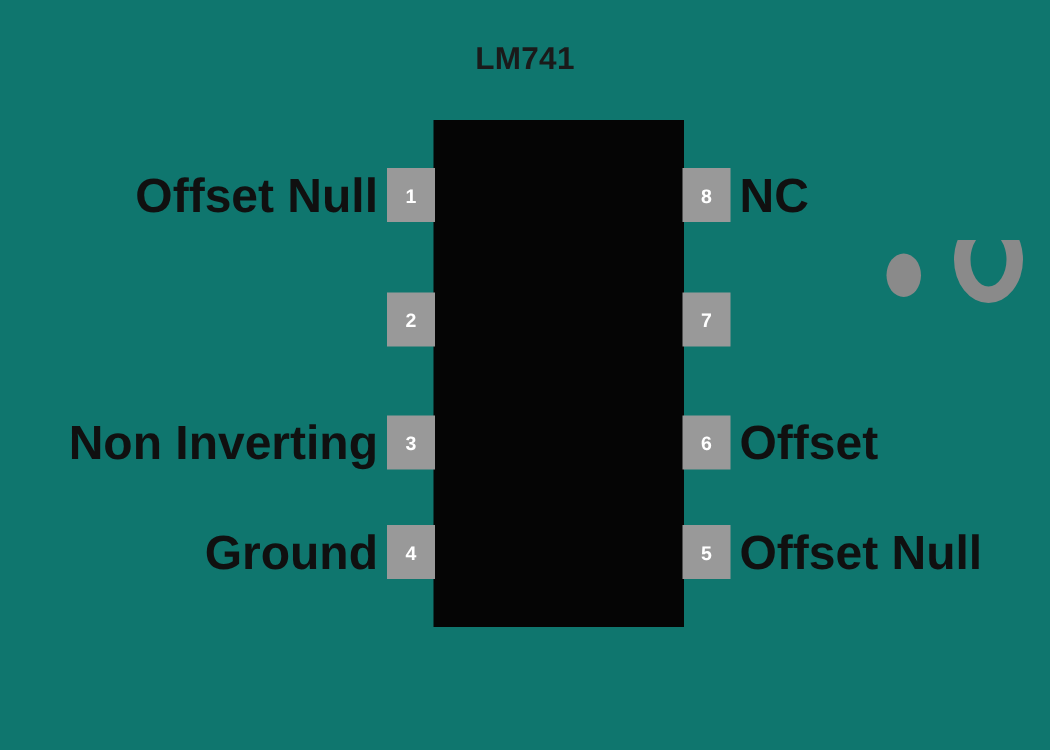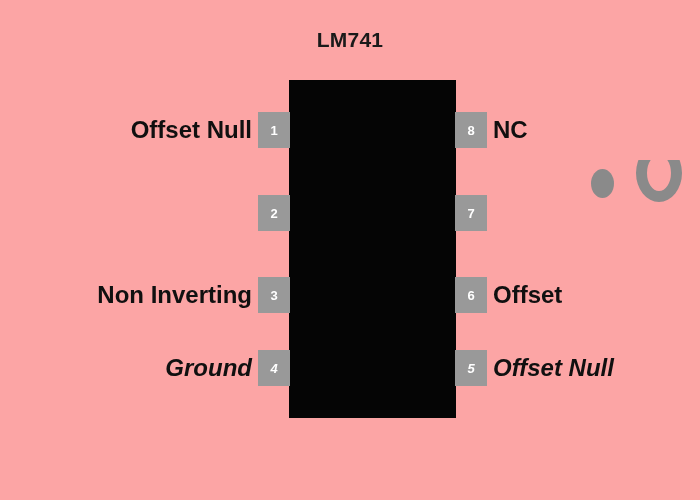--- a/index.html
+++ b/index.html
@@ -9,21 +9,21 @@
     background: #ffffff;
   }
   body {
     font-family: "Liberation Sans", sans-serif;
     -webkit-font-smoothing: antialiased;
   }
   #stage {
     position: relative;
     width: 700px;
     height: 500px;
-    background: #fca5a5;
+    background: #0f766e;
     overflow: hidden;
   }
 
   
   .chip-title {
     position: absolute;
     left: 0;
     top: 27px;
     width: 700px;
     text-align: center;
@@ -88,41 +88,41 @@
     align-items: center;
     justify-content: center;
     line-height: 1;
   }
   .pin-tab.left  { left: 258px; }
   .pin-tab.right { left: 455px; }
 
   
   .pin-label {
     position: absolute;
-    font-size: 24px;
+    font-size: 32px;
     font-weight: bold;
     color: #101010;
     line-height: 36px;
     height: 36px;
     white-space: nowrap;
   }
   .pin-label.left {
     right: 448px;      
     text-align: right;
   }
   .pin-label.right {
     left: 493px;
     text-align: center;
   }
 
   
   .row-1 { top: 112px; }
   .row-2 { top: 195px; }
   .row-3 { top: 277px; }
-  .row-4 { top: 350px; font-style: italic; }
+  .row-4 { top: 350px; }
 </style>
 </head>
 <body>
 
 <div id="stage">
 
   <div class="chip-title">LM741</div>
 
   <div class="chip-body">
     <div class="pin1-dot"></div>

